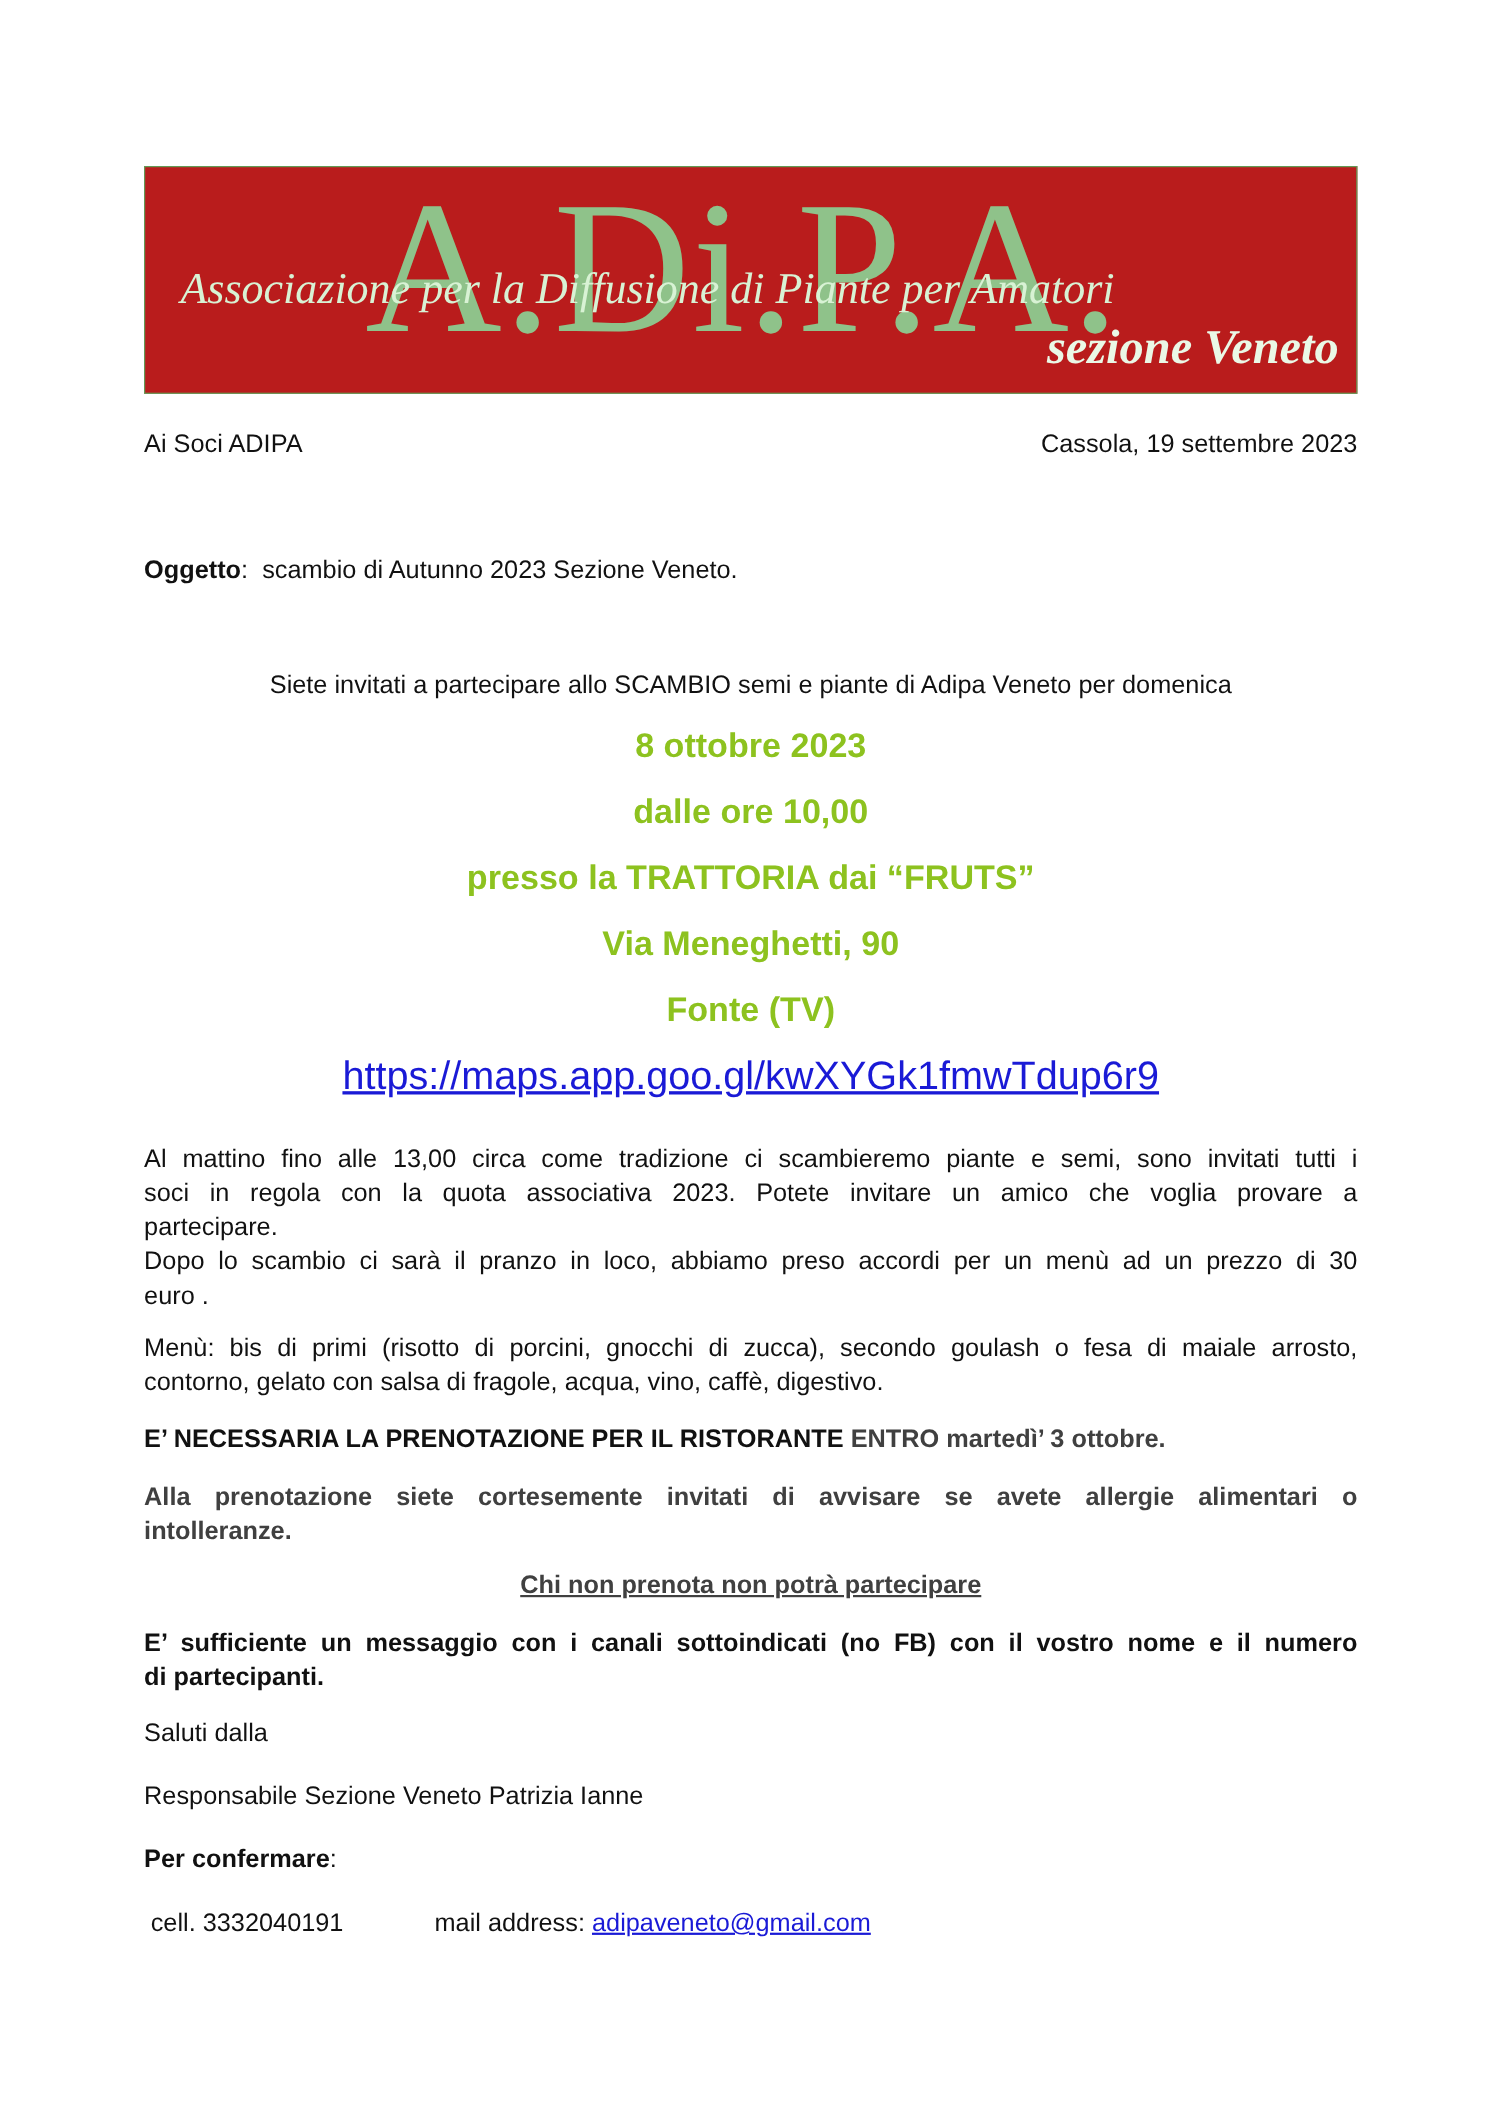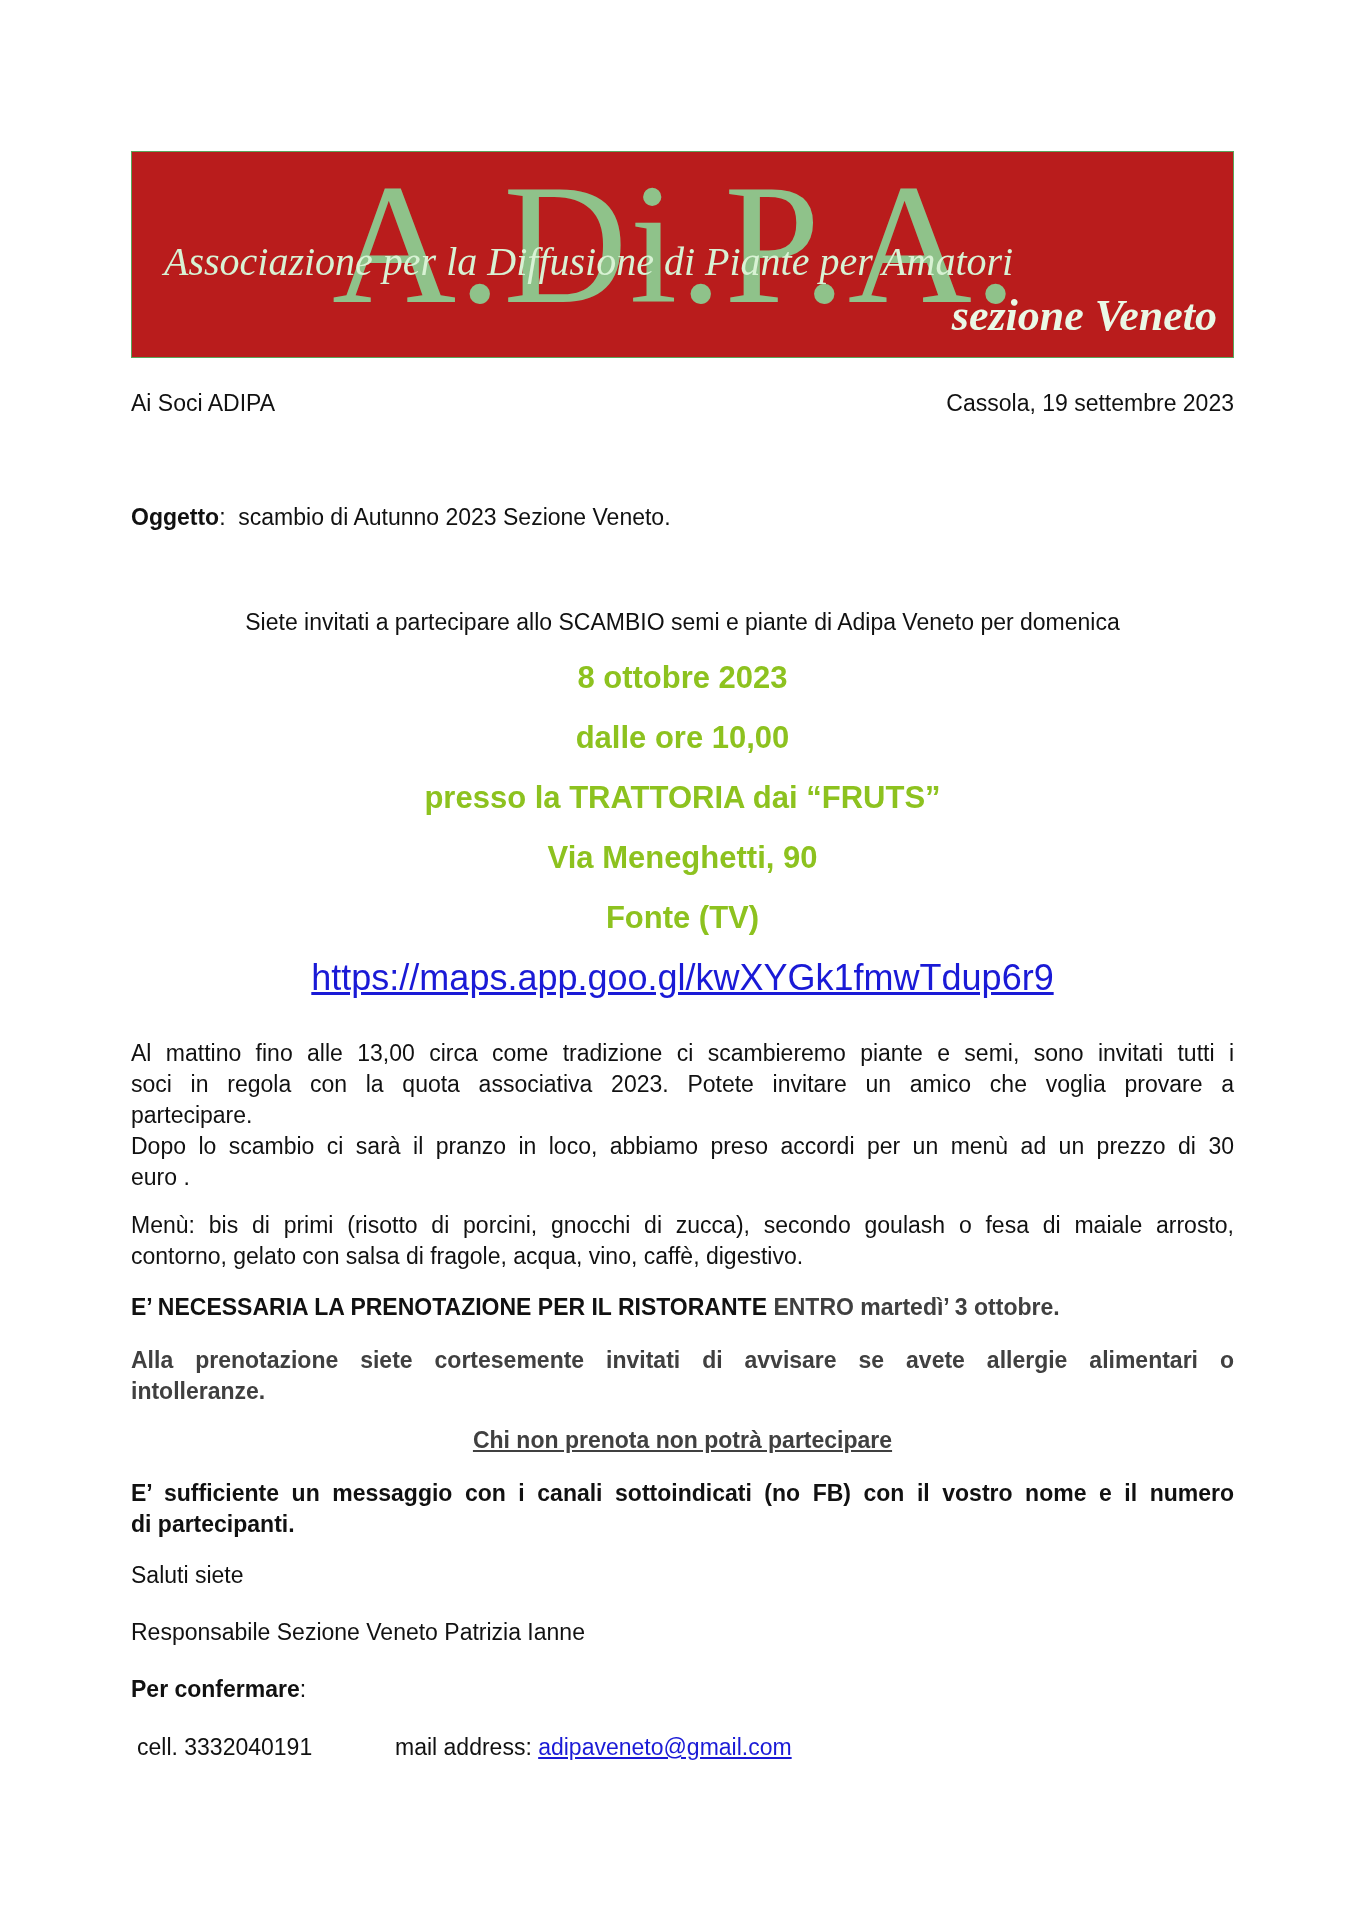--- a/index.html
+++ b/index.html
@@ -76,18 +76,18 @@
   <span class="para-last">intolleranze.</span>
 </div>
 
 <div class="abs txt center bold red" style="top:1426px; text-decoration:underline;">Chi non prenota non potrà partecipare</div>
 
 <div class="abs txt just bold" style="top:1478px; line-height:31px;">
   <span class="para-line">E’ sufficiente un messaggio con i canali sottoindicati (no FB) con il vostro nome e il numero</span>
   <span class="para-last">di partecipanti.</span>
 </div>
 
-<div class="abs txt" style="left:131px; top:1561px;">Saluti siete</div>
+<div class="abs txt" style="left:131px; top:1561px;">Saluti dalla</div>
 <div class="abs txt" style="left:131px; top:1618px;">Responsabile Sezione Veneto Patrizia Ianne</div>
 <div class="abs txt" style="left:131px; top:1675px;"><span class="bold">Per confermare</span><span>:</span></div>
 
 <div class="abs txt" style="left:137px; top:1733px;text-align:center;">cell. 3332040191</div>
 <div class="abs txt" style="left:395px; top:1733px; white-space:pre;"><span>mail address: </span><a class="link" href="#">adipaveneto@gmail.com</a></div>
 
 </body></html>

